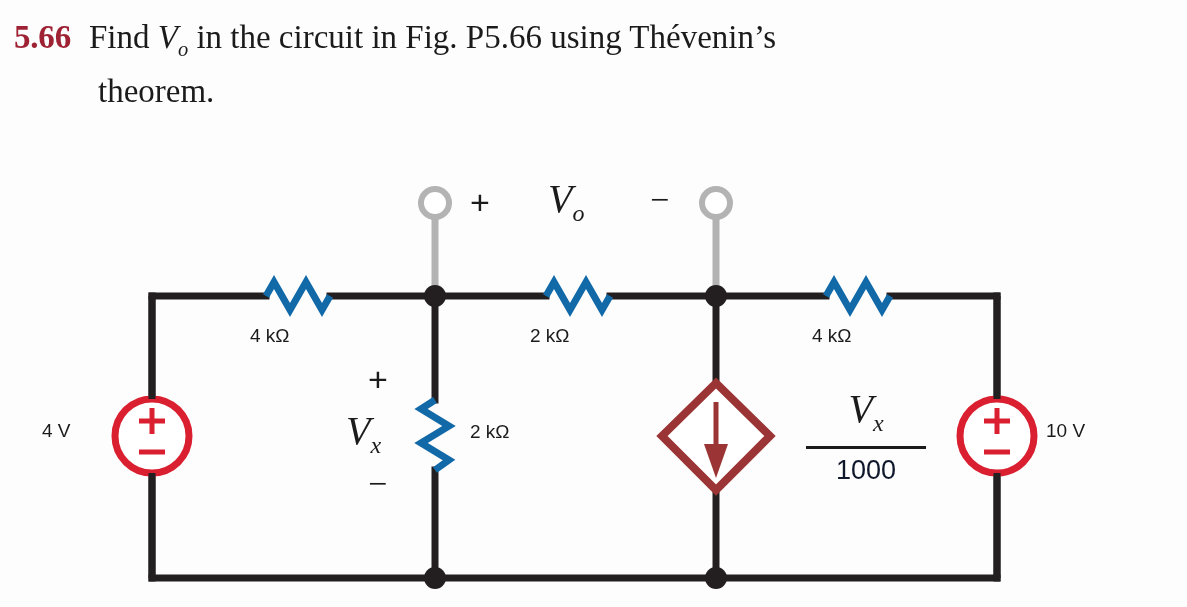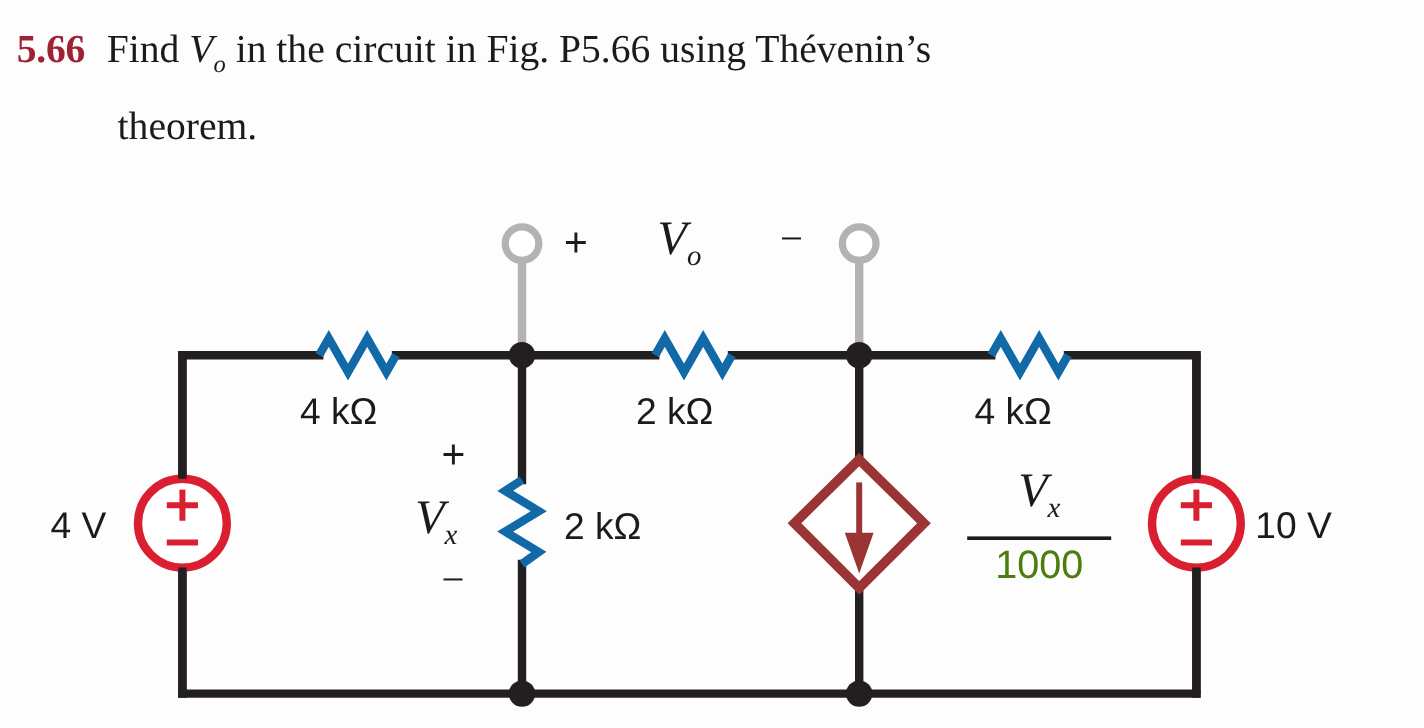--- a/index.html
+++ b/index.html
@@ -20,21 +20,21 @@
   #problem-statement {
     position: absolute;
     left: 14px;
     top: 16px;
     width: 1000px;
   }
   .prob-line {
     font-family: "Liberation Serif", serif;
     font-size: 33px;
     color: #1b1b1b;
-    line-height: 52px;
+    line-height: 42px;
     white-space: nowrap;
   }
   .prob-num {
     font-weight: bold;
     color: #9e2233;
     font-size: 33px;
     letter-spacing: -0.2px;
   }
   .prob-indent { padding-left: 84px; }
   .var-italic {
@@ -57,21 +57,21 @@
   #circuit svg { display: block; }
 
   
   .lbl {
     position: absolute;
     color: #1b1b1b;
     white-space: nowrap;
   }
   .lbl-sans {
     font-family: "Liberation Sans", sans-serif;
-    font-size: 31px;
+    font-size: 19px;
   }
   .lbl-serif-ital {
     font-family: "Liberation Serif", serif;
     font-style: italic;
     font-size: 40px;
     text-align: center;
   }
   .lbl-serif-ital sub {
     font-size: 0.6em;
     font-style: italic;
@@ -106,22 +106,22 @@
     font-size: 0.6em;
     font-style: italic;
   }
   #dep-expression .bar {
     height: 3px;
     background: #1b1b1b;
     margin: 1px 0 2px 0;
   }
   #dep-expression .den {
     font-family: "Liberation Sans", sans-serif;
-    font-size: 33px;
-    color: #4d7c0f;
+    font-size: 27px;
+    color: #0f172a;
     line-height: 38px;
     text-align: center;
   }
 </style>
 </head>
 <body>
 
 <div id="page">
 
   <div id="problem-statement">

